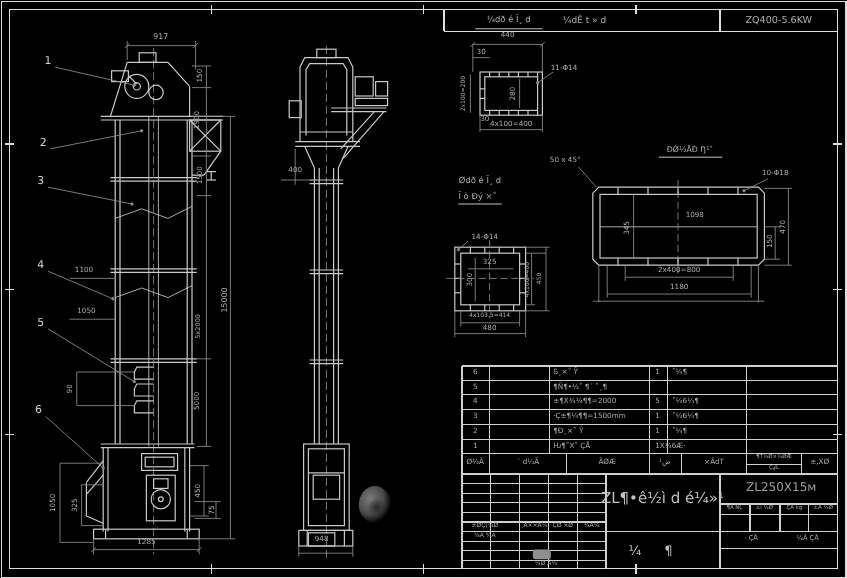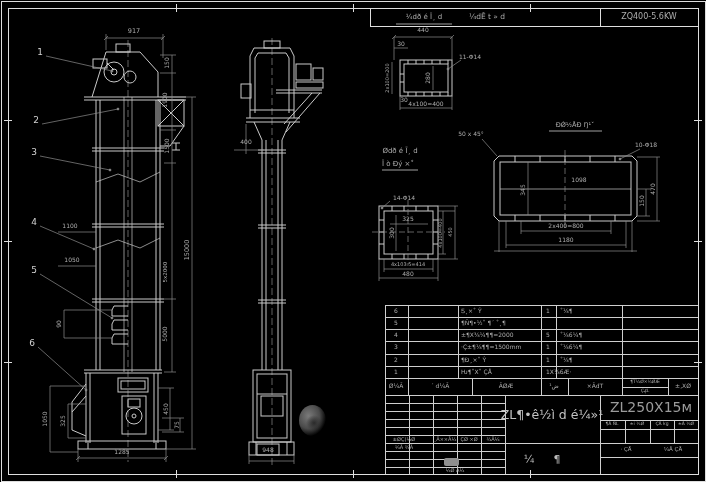--- a/index.html
+++ b/index.html
@@ -484,21 +484,21 @@
 <span class="t" style="left:396px;top:386px">Ø¼Ã</span>
 <span class="t" style="left:440px;top:386px">´ d¼Ã</span>
 <span class="t" style="left:506px;top:386px">ÃØÆ</span>
 <span class="t" style="left:554px;top:386px">ض¹</span>
 <span class="t" style="left:595px;top:386px">×ÃdT</span>
 <span class="t" style="left:645px;top:382px;font-size:4.5px">¶T¼Ø×¼ØÆ</span>
 <span class="t" style="left:645px;top:391px;font-size:4.5px">ÇؼL</span>
 <span class="t" style="left:683px;top:386px">±,XØ</span>
 
 <span class="t" style="left:552px;top:415px;font-size:12.5px;color:#c2c2c2">ZL¶•ê½ì d é¼»¹</span>
-<span class="t" style="left:651px;top:407px;font-size:14px;color:#9b9b9b">ZL250X15м</span>
+<span class="t" style="left:651px;top:407px;font-size:10px;color:#9b9b9b">ZL250X15м</span>
 <span class="t" style="left:529px;top:459px;font-size:11px;color:#bdbdbd">¼</span>
 <span class="t" style="left:557px;top:459px;font-size:11px;color:#bdbdbd">¶</span>
 <span class="t" style="left:404px;top:439px;font-size:5px">±ØÇ(¼Ø</span>
 <span class="t" style="left:445px;top:439px;font-size:5px">¸Ã××Ã¼</span>
 <span class="t" style="left:469px;top:439px;font-size:5px">ÇØ ×Ø</span>
 <span class="t" style="left:493px;top:439px;font-size:5px">¾Ã¼</span>
 <span class="t" style="left:404px;top:447px;font-size:5px">¼Ã ¾Ã</span>
 <span class="t" style="left:455px;top:470px;font-size:5px">¼Ø Ã¼</span>
 <span class="t" style="left:612px;top:424px;font-size:4.5px">¶Ã ÑL</span>
 <span class="t" style="left:637px;top:424px;font-size:4.5px">±i ¼Ø</span>

